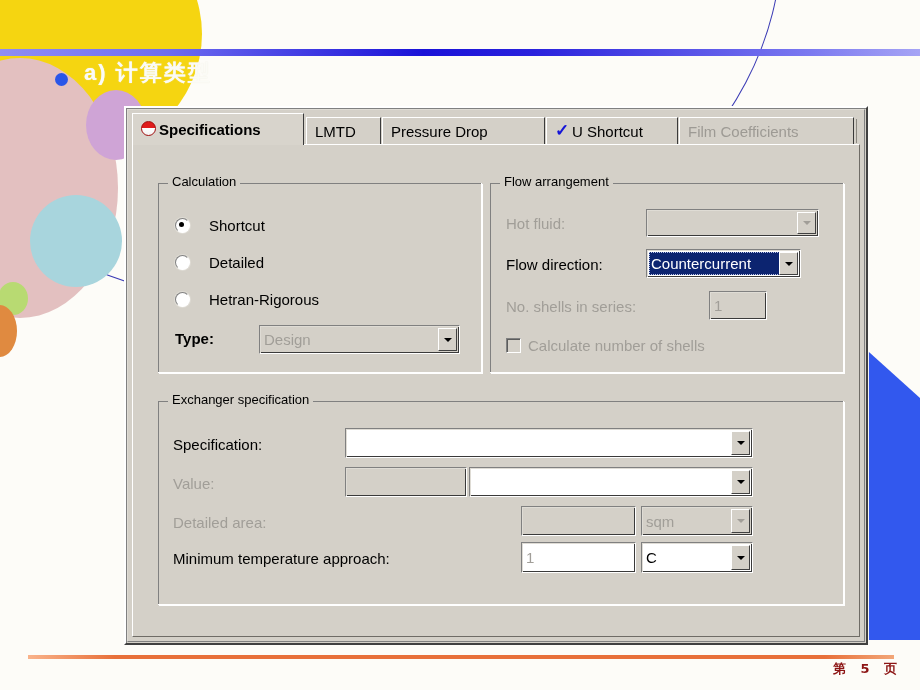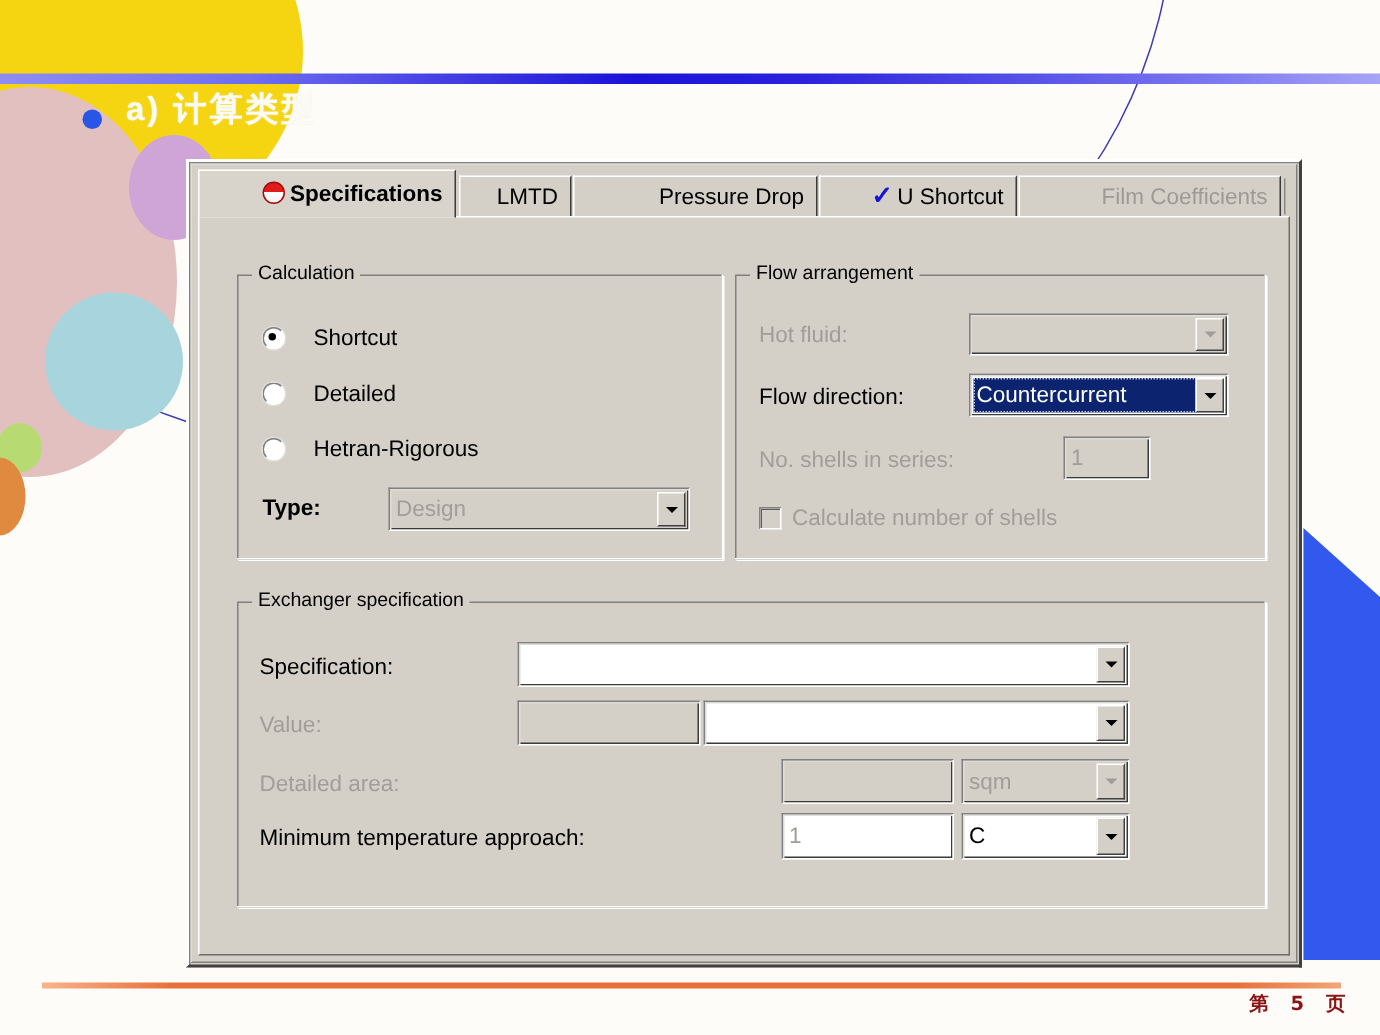--- a/index.html
+++ b/index.html
@@ -62,21 +62,21 @@
     border-top:1px solid #dfdcd5;border-left:1px solid #dfdcd5;
     border-right:1px solid #808080;border-bottom:1px solid #808080;}
 
   
   .tabstrip{position:absolute;left:4px;top:3px;right:4px;height:32px;}
   .tab{
     position:absolute;top:4px;height:27px;
     background:#d4d0c8;
     border-top:1px solid #ffffff;border-left:1px solid #ffffff;
     border-right:1px solid #3a3a3a;
-    display:flex;align-items:center;justify-content:flex-end;
+    display:flex;align-items:center;justify-content:flex-start;
     font-size:15px;white-space:nowrap;padding:0 8px;box-sizing:border-box;
   }
   .tab.active{
     top:0;height:32px;background:#d8d4cc;font-weight:bold;
     border-bottom:none;z-index:3;
   }
   .tab.disabled{color:#9d9a94;}
   .tab-sep{position:absolute;top:6px;width:1px;height:24px;background:#8b8880;}
 
   .tab-body{position:absolute;left:4px;top:34px;right:4px;bottom:4px;
@@ -244,21 +244,21 @@
 
       <div class="lbl dim" style="left:15px;top:31px;">Hot fluid:</div>
       <div class="combo dis" style="left:155px;top:25px;width:173px;height:28px;">
         <div class="cval dim"></div>
         <div class="arrowbtn dis">
           <span class="tri"></span>
         </div>
       </div>
 
       <div class="lbl" style="left:15px;top:72px;text-align:center;">Flow direction:</div>
-      <div class="combo" style="left:155px;top:65px;width:173px;height:29px;">
+      <div class="combo" style="left:155px;top:65px;width:155px;height:29px;">
         <div class="cval sel">Countercurrent</div>
         <div class="arrowbtn">
           <span class="tri"></span>
         </div>
       </div>
 
       <div class="lbl dim" style="left:15px;top:114px;">No. shells in series:</div>
       <div class="field dis" style="left:218px;top:107px;width:58px;height:29px;">
         <span>1</span>
       </div>

